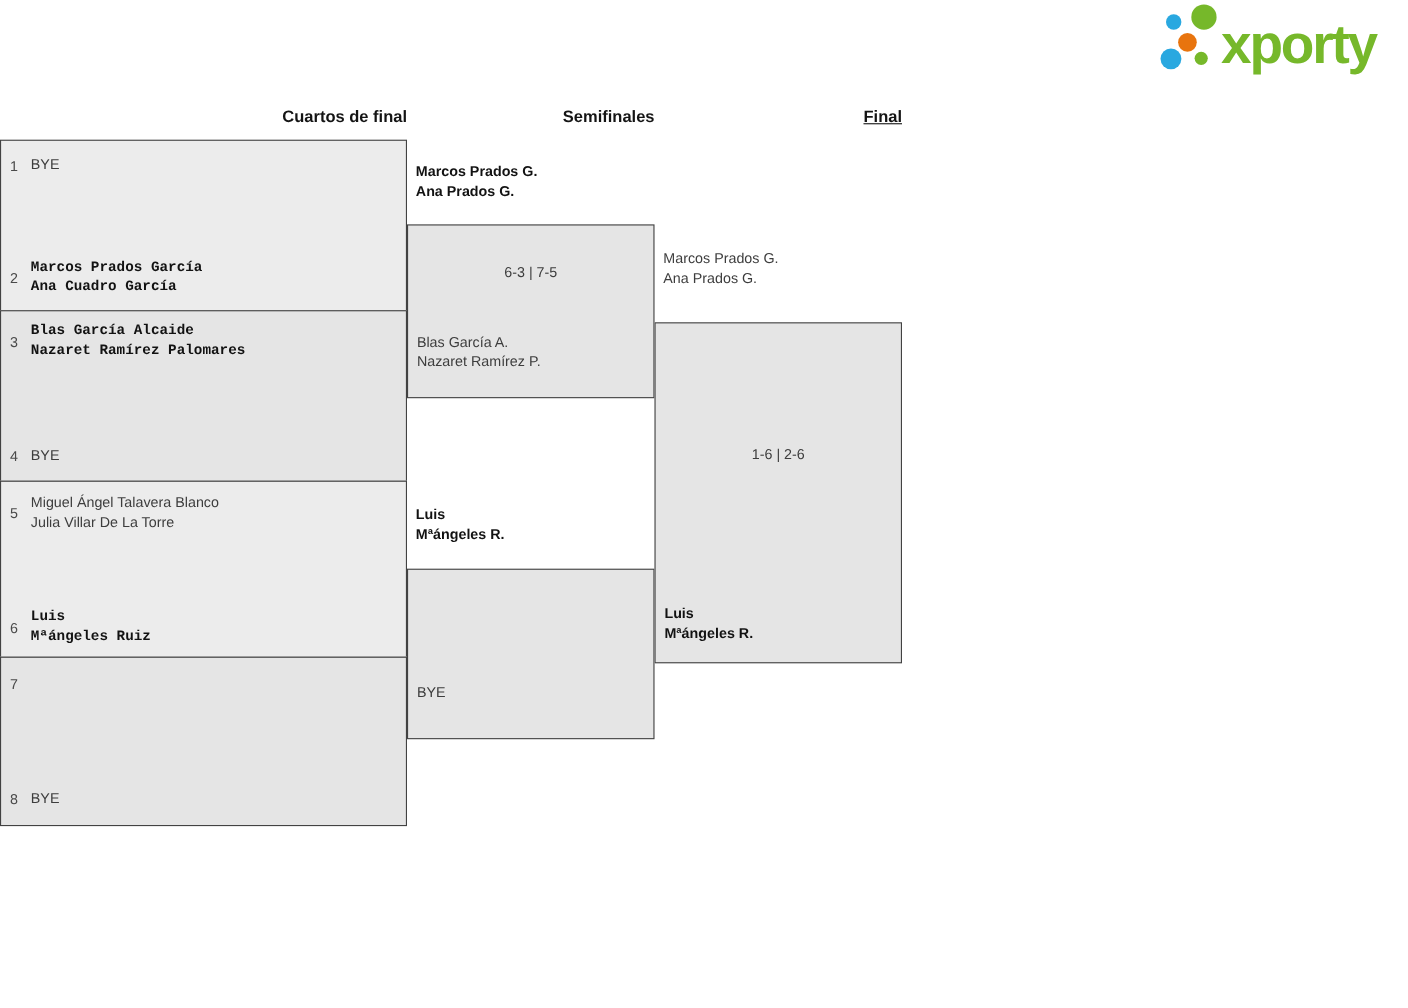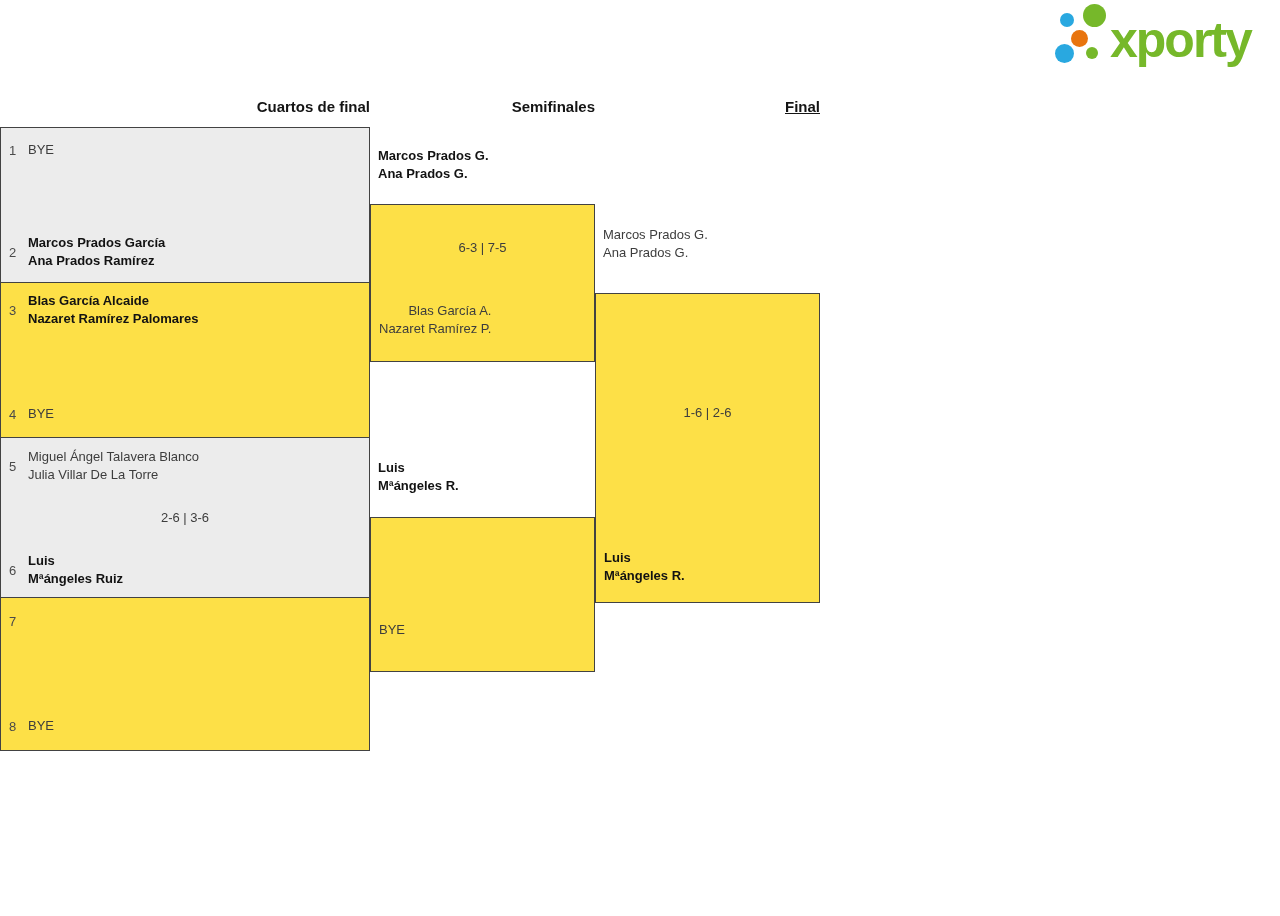--- a/index.html
+++ b/index.html
@@ -23,35 +23,35 @@
                font-weight:700; letter-spacing:-2px; }
 
   
   .round-h { position:absolute; top:98px; font-size:15px; font-weight:700; color:#141414;
              text-align:right; }
   .rh-qf { left:0;     width:370px; }
   .rh-sf { left:370px; width:225px; }
   .rh-f  { left:595px; width:225px;text-decoration:underline; }
 
   
-  .box { position:absolute; border:1px solid #424242; background:#fde047; }
+  .box { position:absolute; border:1px solid #424242; background:#e5e5e5; }
   .qf  { left:0; width:370px; }
   .qf1 { top:127px; height:156px; background:#ececec; }
   .qf2 { top:282px; height:156px; }
   .qf3 { top:437px; height:161px; background:#ececec; }
   .qf4 { top:597px; height:154px; }
   .sf1 { left:370px; top:204px; width:225px; height:158px; }
   .sf2 { left:370px; top:517px; width:225px; height:155px; }
   .fin { left:595px; top:293px; width:225px; height:310px; }
 
   
   .prow { position:absolute; left:8px; right:8px; display:flex; align-items:center; }
   .seed { width:15px; flex:0 0 15px; margin-right:4px; font-size:13px; color:#4a4a4a; }
   .pnames { font-size:13px; line-height:18px; color:#3d3d3d; font-weight:400; }
-  .pnames.winner { font-weight:700; color:#121212; }
+  .pnames.winner { font-weight:700; color:#121212;font-family:Liberation Mono, monospace; }
   .pnames div { white-space:nowrap; }
 
   .qf1 .p-top { top:13px; }   .qf1 .p-bot { bottom:12px; }
   .qf2 .p-top { top:9px;  }   .qf2 .p-bot { bottom:14px; }
   .qf3 .p-top { top:10px; }   .qf3 .p-bot { bottom:9px; }
   .qf4 .p-top { top:16px; }   .qf4 .p-bot { bottom:15px; }
   .p-top { }
   .p-bot { }
 
   .score { position:absolute; left:0; width:100%; text-align:center; font-size:13px;
@@ -63,21 +63,21 @@
   
   .slabel { position:absolute; font-size:13px; line-height:18px; color:#3d3d3d; }
   .slabel.winner { font-weight:700; color:#121212; }
   .slabel div { white-space:nowrap; }
   .lbl-sf1 { left:378px; top:147px; }
   .lbl-sf2 { left:378px; top:459px; }
   .lbl-fin { left:603px; top:226px; }
   .inlabel { position:absolute; left:8px; font-size:13px; line-height:18px; color:#3d3d3d; }
   .inlabel.winner { font-weight:700; color:#121212; }
   .inlabel div { white-space:nowrap; }
-  .sf1 .inlabel { top:97px;text-align:right; }
+  .sf1 .inlabel { top:97px; }
   .sf2 .inlabel { top:103px; }
   .fin .inlabel { top:255px; }
 </style>
 </head>
 <body>
 
 <div class="stage">
 
   <div class="page-title">
   </div>
@@ -101,21 +101,21 @@
       <span class="pnames">
         <div>BYE</div>
         <div></div>
       </span>
     </div>
     <div class="score score-mid"></div>
     <div class="prow p-bot">
       <span class="seed">2</span>
       <span class="pnames winner">
         <div>Marcos Prados García</div>
-        <div>Ana Prados Ramírez</div>
+        <div>Ana Cuadro García</div>
       </span>
     </div>
   </div>
 
   <div class="box qf qf2">
     <div class="prow p-top">
       <span class="seed">3</span>
       <span class="pnames winner">
         <div>Blas García Alcaide</div>
         <div>Nazaret Ramírez Palomares</div>
@@ -132,21 +132,20 @@
   </div>
 
   <div class="box qf qf3">
     <div class="prow p-top">
       <span class="seed">5</span>
       <span class="pnames">
         <div>Miguel Ángel Talavera Blanco</div>
         <div>Julia Villar De La Torre</div>
       </span>
     </div>
-    <div class="score score-mid">2-6 | 3-6</div>
     <div class="prow p-bot">
       <span class="seed">6</span>
       <span class="pnames winner">
         <div>Luis</div>
         <div>Mªángeles Ruiz</div>
       </span>
     </div>
   </div>
 
   <div class="box qf qf4">

